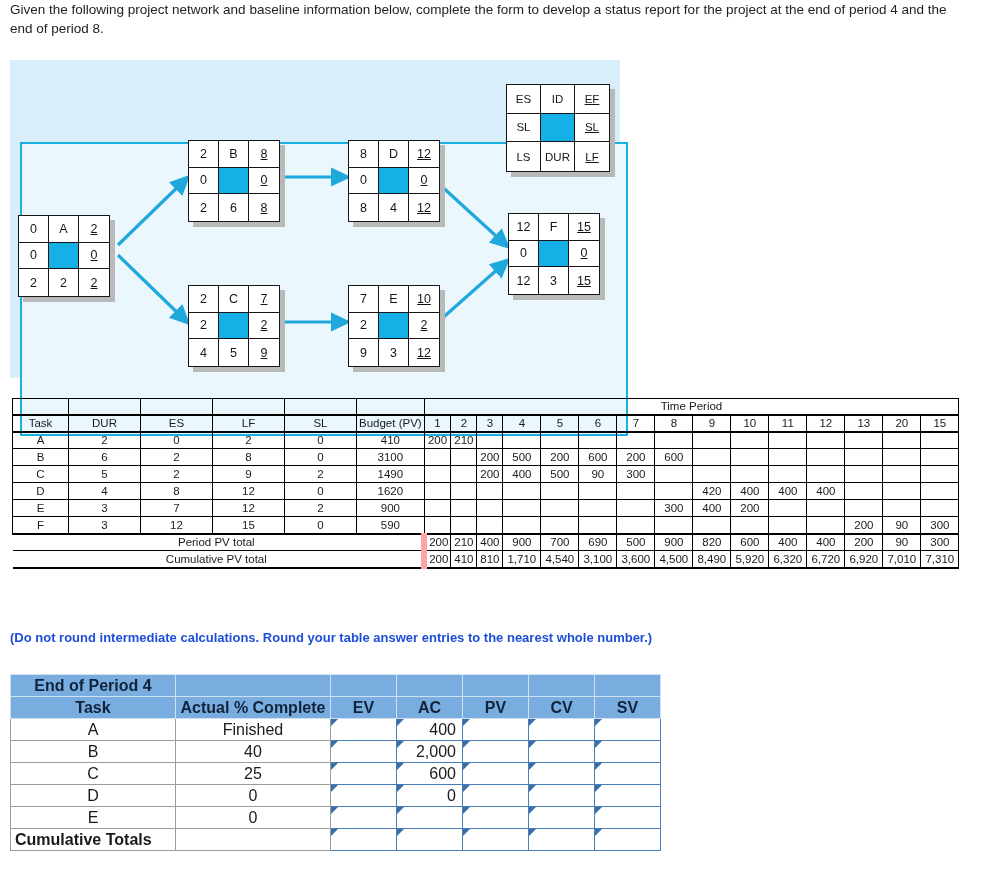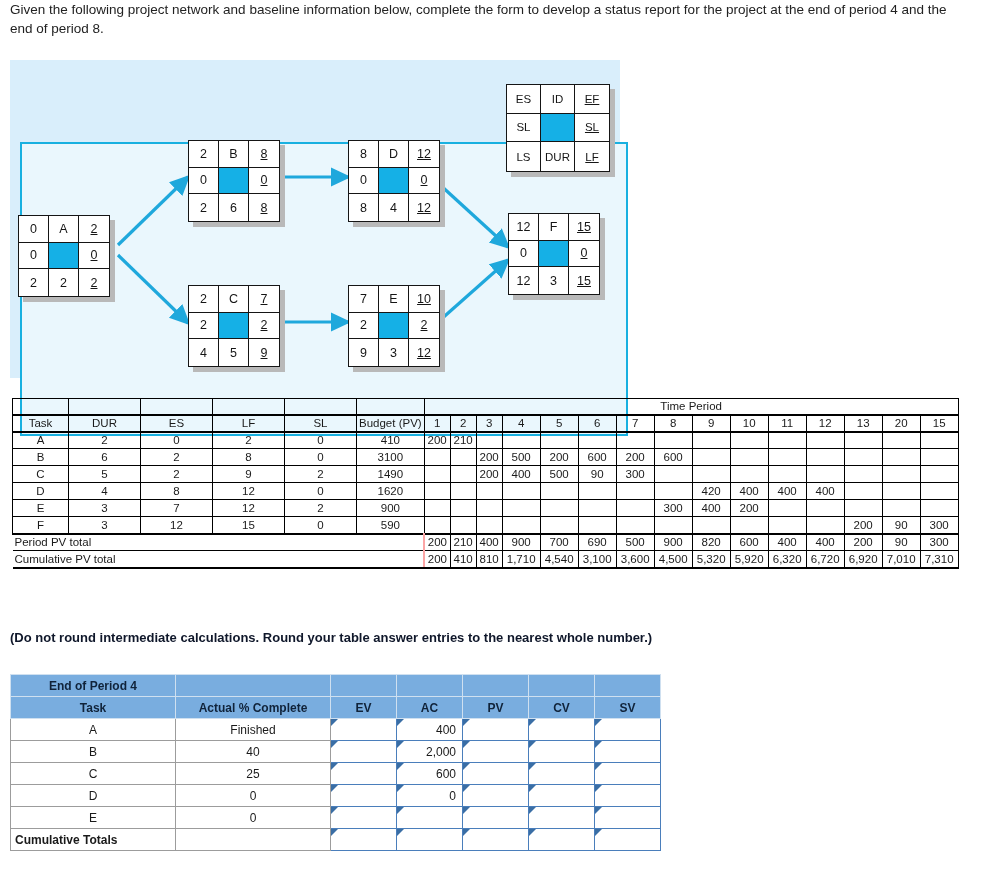--- a/index.html
+++ b/index.html
@@ -71,31 +71,31 @@
     padding:1px 2px;
     height:17px;
     box-sizing:border-box;
     overflow:hidden;
     white-space:nowrap;
   }
   #baseline tr.hdr-top td{height:16px;}
   #baseline tr.hdr td{border-top:2px solid #000;border-bottom:2px solid #000;}
   #baseline tr.total-a td{border-top:2px solid #000;}
   #baseline tr.total-b td{border-bottom:2px solid #000;}
-  #baseline td.label-right{text-align:left;padding-right:3px;border-left:none;border-right:2px solid #fca5a5;}
+  #baseline td.label-right{text-align:center;padding-right:3px;border-left:none;border-right:6px solid #fca5a5;}
   
   #note{
     position:absolute;left:10px;top:630px;
-    font-weight:bold;font-size:13px;color:#0f172a;
+    font-weight:bold;font-size:13px;color:#1d4ed8;
   }
   
   #form-table{
     position:absolute;left:10px;top:674px;
     border-collapse:collapse;
-    font-size:12px;
+    font-size:16px;
     table-layout:fixed;
   }
   #form-table td{
     border:1px solid #9c9c9c;
     height:22px;
     text-align:center;
     padding:0 4px;
     box-sizing:border-box;
     background:#ffffff;
   }
@@ -462,21 +462,21 @@
       <tr class="total-b">
         <td class="label-right" colspan="6">Cumulative PV total</td>
         <td>200</td>
         <td>410</td>
         <td>810</td>
         <td>1,710</td>
         <td>4,540</td>
         <td>3,100</td>
         <td>3,600</td>
         <td>4,500</td>
-        <td>5,320</td>
+        <td>8,490</td>
         <td>5,920</td>
         <td>6,320</td>
         <td>6,720</td>
         <td>6,920</td>
         <td>7,010</td>
         <td>7,310</td>
       </tr>
     </tbody>
 </table>
 

